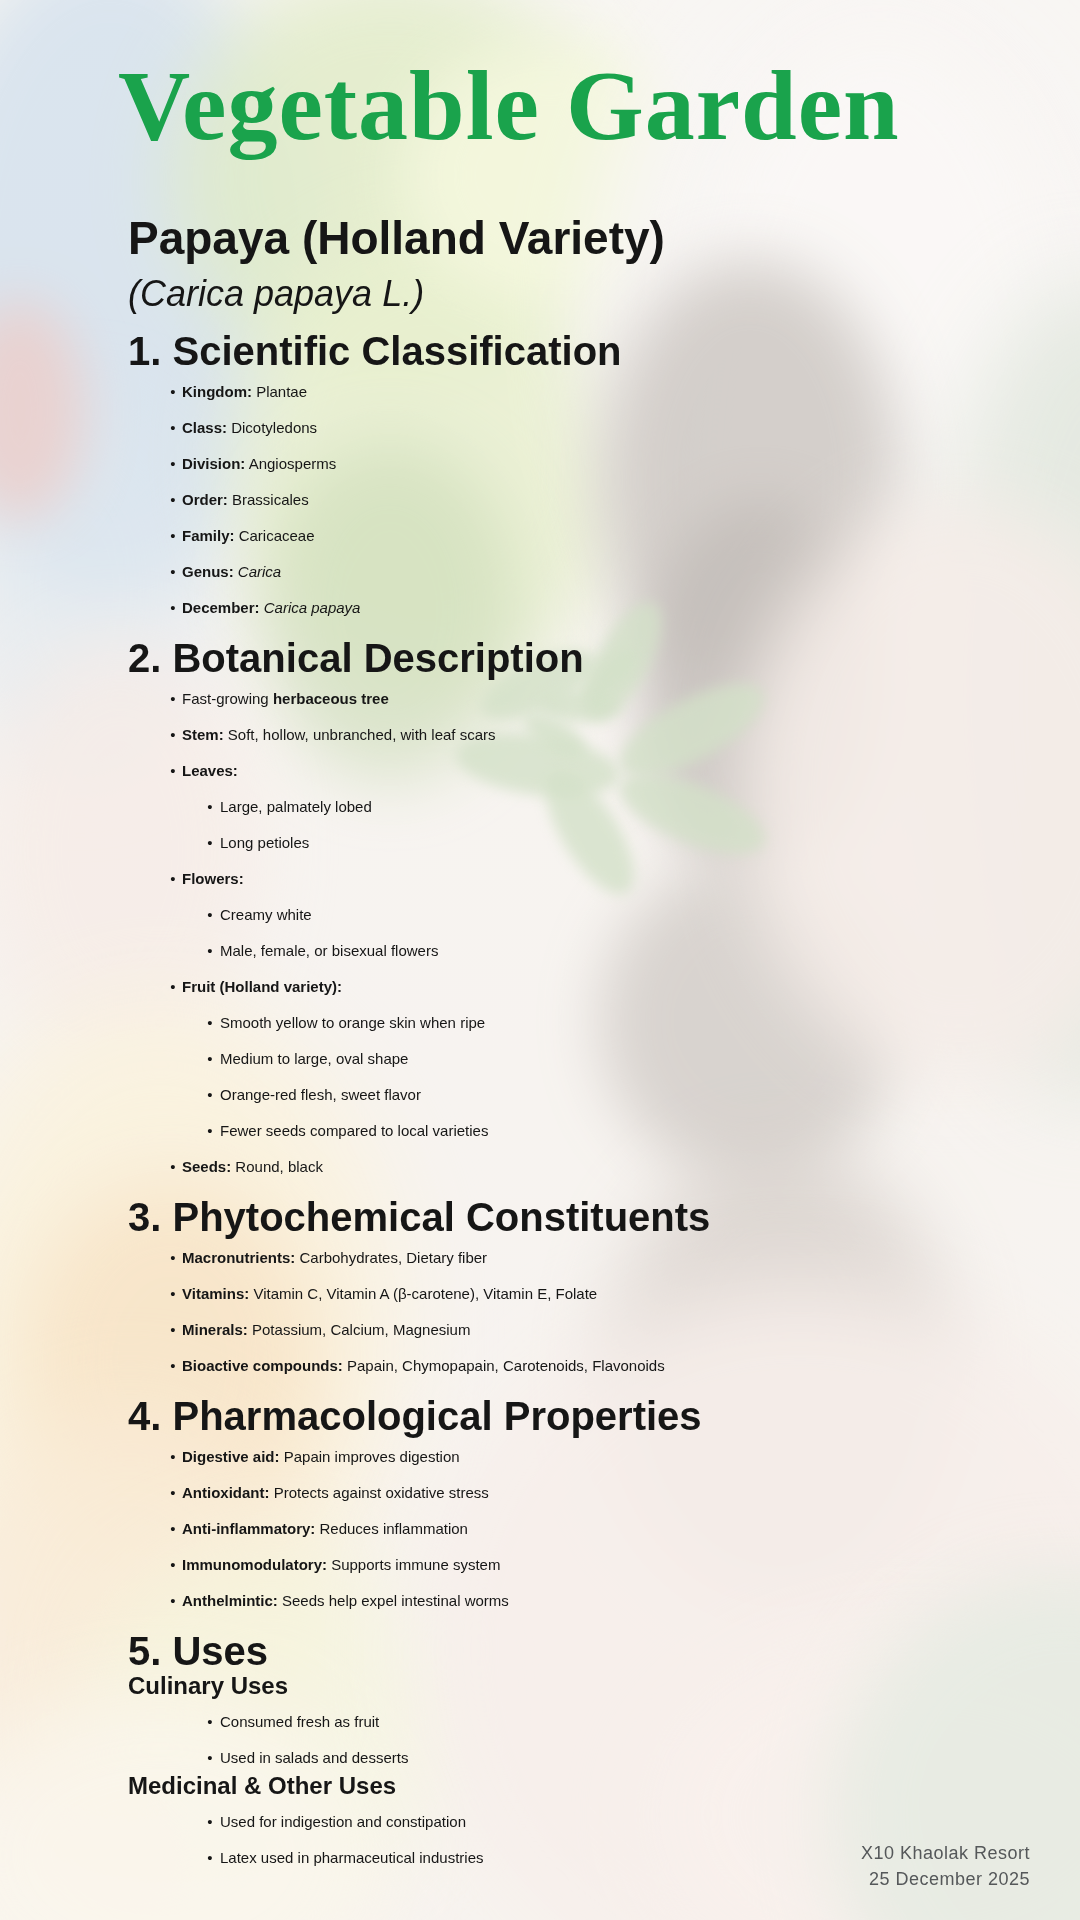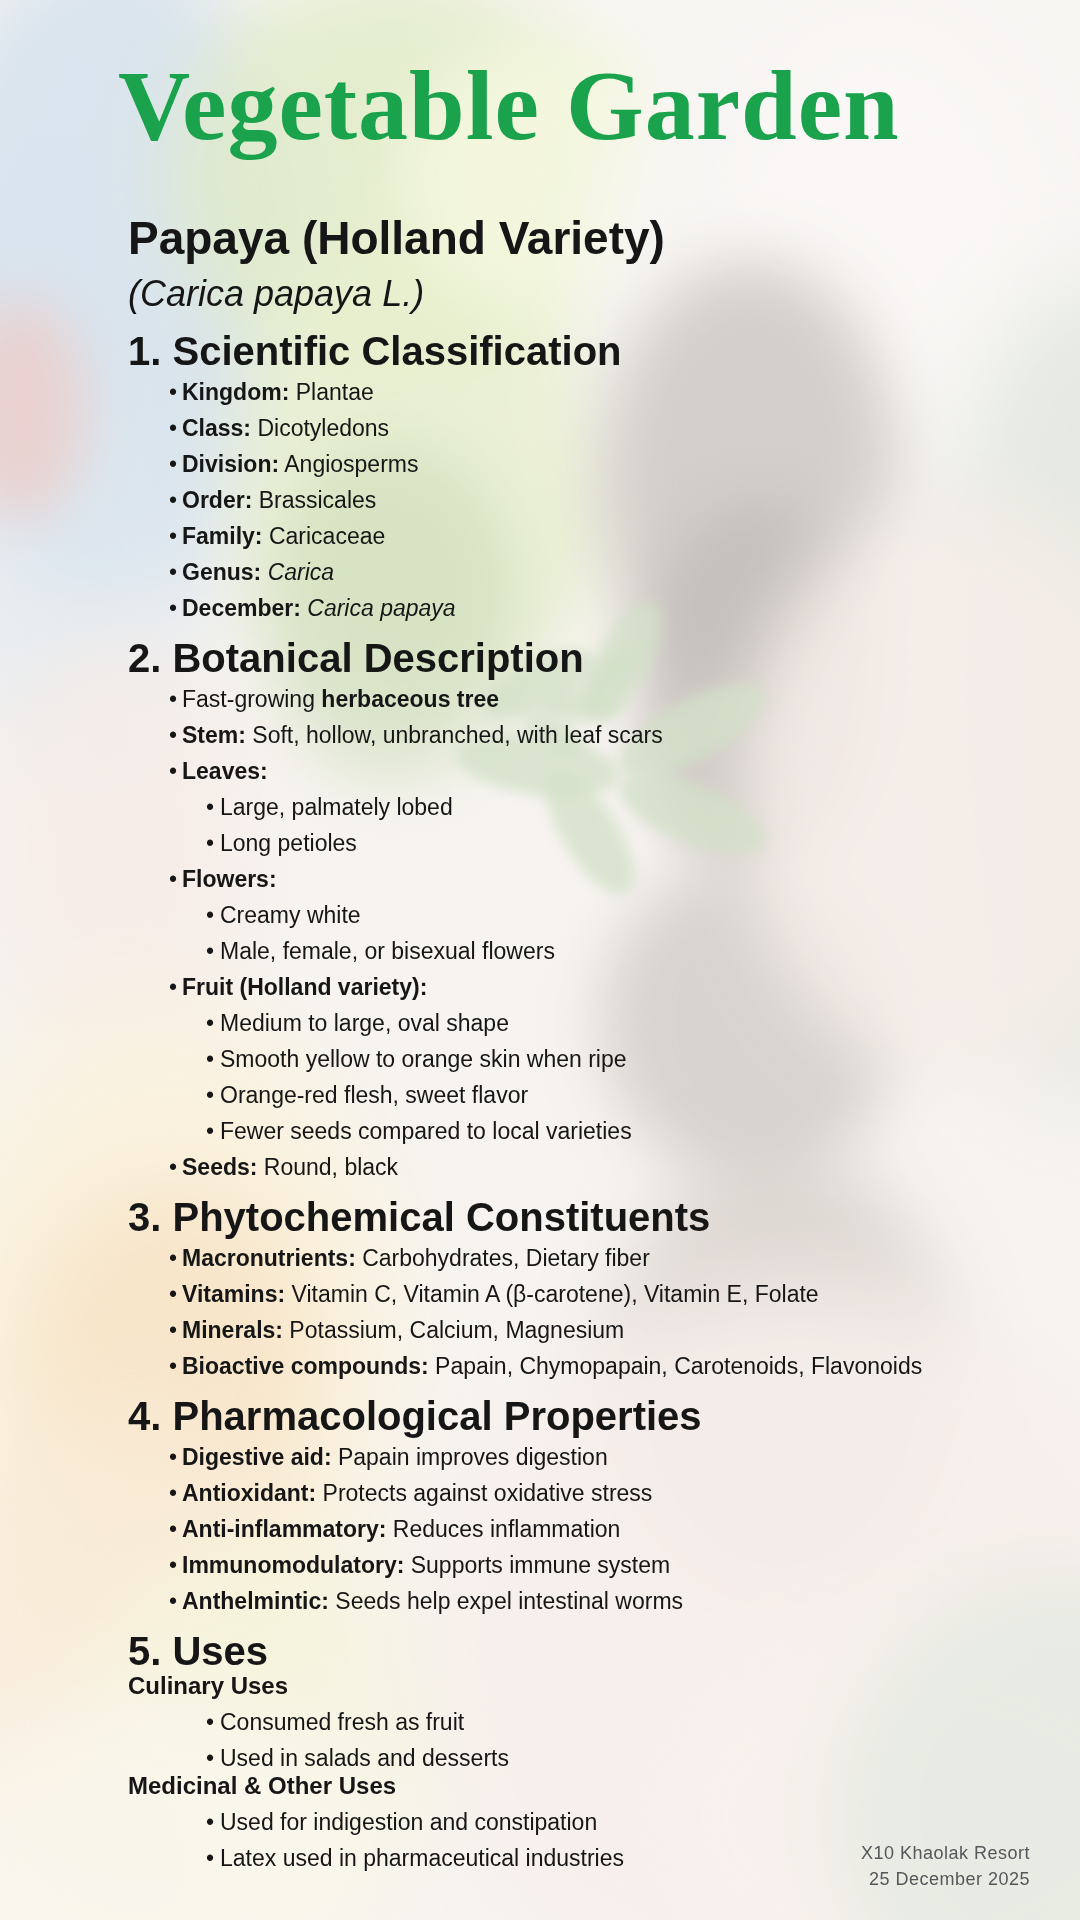--- a/index.html
+++ b/index.html
@@ -51,21 +51,21 @@
   .content{position:absolute;left:128px;top:0;width:880px;color:#161616;}
   .title{position:absolute;left:-10px;top:56px;white-space:nowrap;
          font-family:"Liberation Serif",serif;font-weight:700;
          font-size:100px;line-height:1;letter-spacing:1px;}
   .headline{position:absolute;left:0;top:212px;font-weight:700;
             font-size:46px;line-height:1.15;white-space:nowrap;}
   .latin{position:absolute;left:0;top:272px;font-style:italic;
          font-size:36px;line-height:1.2;white-space:nowrap;}
   .sections{position:absolute;left:0;top:315px;width:880px;}
   .sec-heading{font-weight:700;font-size:40px;line-height:38px;margin:17px 0 2px 0;}
-  .bullet{font-size:23px;line-height:28px;white-space:nowrap;margin-top:8px;}
+  .bullet{font-size:15px;line-height:28px;white-space:nowrap;margin-top:8px;}
   .bullet .dot{display:inline-block;text-align:center;}
   .l1{padding-left:36px;}
   .l1 .dot{width:18px;margin-right:0;}
   .l2{padding-left:72px;}
   .l2 .dot{width:20px;}
   .subheading{font-weight:700;font-size:24px;line-height:28px;}
   .b{font-weight:700;}
   .i{font-style:italic;}
 
   .footer{position:absolute;right:50px;top:1840px;text-align:right;
@@ -129,22 +129,22 @@
         <div class="sec-heading">2. Botanical Description</div>
         <div class="bullet l1"><span class="dot">•</span><span>Fast-growing </span><span class="b">herbaceous tree</span></div>
         <div class="bullet l1"><span class="dot">•</span><span class="b">Stem:</span><span> Soft, hollow, unbranched, with leaf scars</span></div>
         <div class="bullet l1"><span class="dot">•</span><span class="b">Leaves:</span></div>
         <div class="bullet l2"><span class="dot">•</span><span>Large, palmately lobed</span></div>
         <div class="bullet l2"><span class="dot">•</span><span>Long petioles</span></div>
         <div class="bullet l1"><span class="dot">•</span><span class="b">Flowers:</span></div>
         <div class="bullet l2"><span class="dot">•</span><span>Creamy white</span></div>
         <div class="bullet l2"><span class="dot">•</span><span>Male, female, or bisexual flowers</span></div>
         <div class="bullet l1"><span class="dot">•</span><span class="b">Fruit (Holland variety):</span></div>
+        <div class="bullet l2"><span class="dot">•</span><span>Smooth yellow to orange skin when ripe</span></div>
         <div class="bullet l2"><span class="dot">•</span><span>Medium to large, oval shape</span></div>
-        <div class="bullet l2"><span class="dot">•</span><span>Smooth yellow to orange skin when ripe</span></div>
         <div class="bullet l2"><span class="dot">•</span><span>Orange-red flesh, sweet flavor</span></div>
         <div class="bullet l2"><span class="dot">•</span><span>Fewer seeds compared to local varieties</span></div>
         <div class="bullet l1"><span class="dot">•</span><span class="b">Seeds:</span><span> Round, black</span></div>
         <div class="sec-heading">3. Phytochemical Constituents</div>
         <div class="bullet l1"><span class="dot">•</span><span class="b">Macronutrients:</span><span> Carbohydrates, Dietary fiber</span></div>
         <div class="bullet l1"><span class="dot">•</span><span class="b">Vitamins:</span><span> Vitamin C, Vitamin A (β-carotene), Vitamin E, Folate</span></div>
         <div class="bullet l1"><span class="dot">•</span><span class="b">Minerals:</span><span> Potassium, Calcium, Magnesium</span></div>
         <div class="bullet l1"><span class="dot">•</span><span class="b">Bioactive compounds:</span><span> Papain, Chymopapain, Carotenoids, Flavonoids</span></div>
         <div class="sec-heading">4. Pharmacological Properties</div>
         <div class="bullet l1"><span class="dot">•</span><span class="b">Digestive aid:</span><span> Papain improves digestion</span></div>

